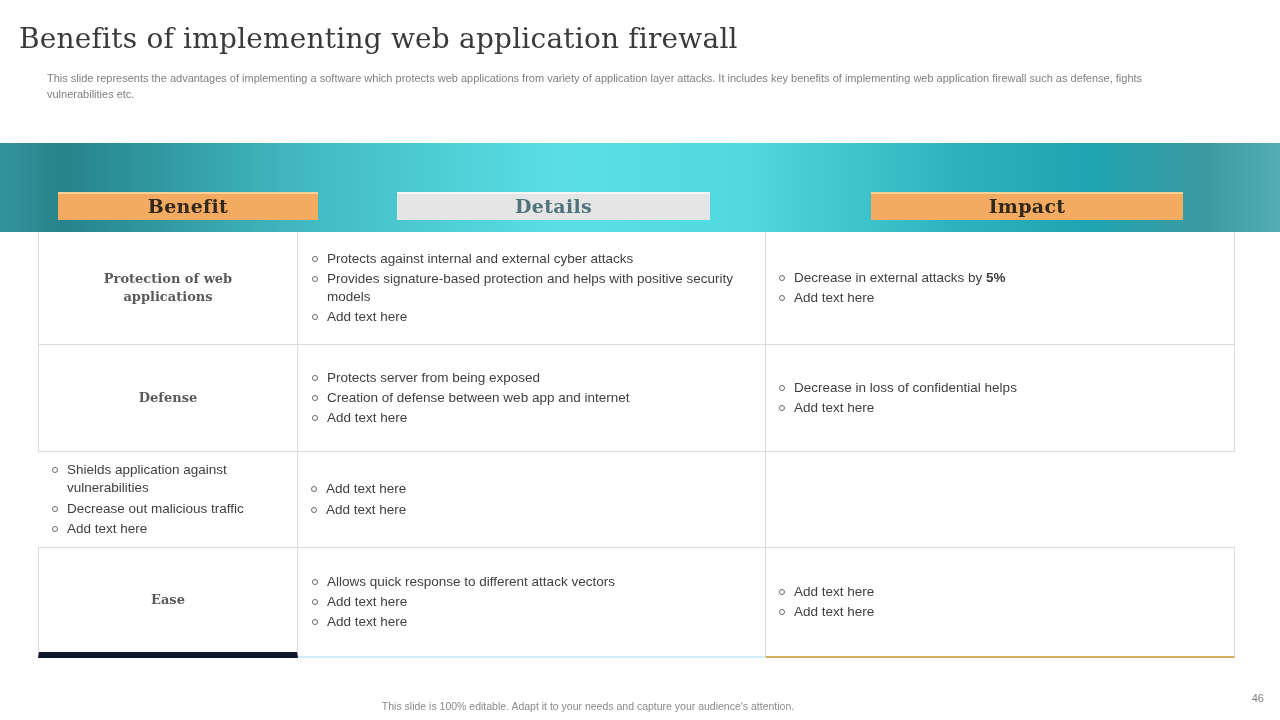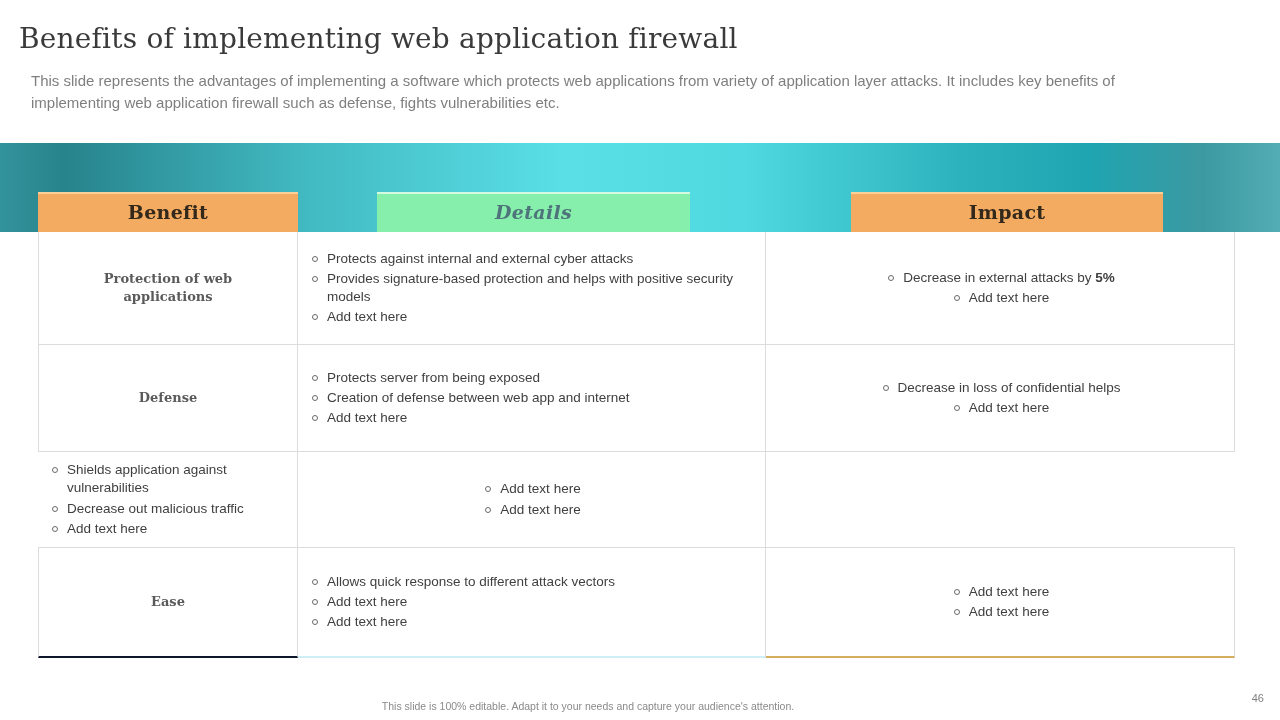--- a/index.html
+++ b/index.html
@@ -17,57 +17,57 @@
     left: 19px; top: 22px;
     width: 1200px;
     font-family: "DejaVu Serif", serif;
     font-size: 28px;
     font-weight: 500;
     color: #3a3a3a;
     letter-spacing: 0.2px;
   }
   .subtitle {
     position: absolute;
-    left: 31px; top: 70px;
+    left: 47px; top: 70px;
     width: 1122px;
-    font-size: 15px;
+    font-size: 11px;
     line-height: 1.48;
     color: #7f7f7f;
   }
 
   
   .band {
     position: absolute;
     left: 0; top: 143px;
     width: 1280px; height: 89px;
     background: linear-gradient(90deg,
       #33939c 0%, #27838c 5%, #42bac2 24%, #5adfe6 44%,
       #50d9e0 58%, #2cb2bc 75%, #1ea5b1 85%, #3d99a1 94%, #52aeb4 100%);
   }
 
   
   .hdr-chip {
     position: absolute;
-    top: 192px; height: 40px;
+    top: 192px; height: 28px;
     display: flex; align-items: center; justify-content: center;
     font-family: "DejaVu Serif", serif;
     font-weight: bold;
     font-size: 19px;
     letter-spacing: 0.3px;
+    margin-left: 20px;
   }
   .hdr-orange {
     background: #f3aa61;
     color: #33291b;
     box-shadow: inset 0 2px 0 rgba(255, 238, 200, 0.55);
   }
   .hdr-cyan {
-    background: #86efac;
+    background: #e5e5e5;
     color: #4e737a;
     box-shadow: inset 0 2px 0 rgba(255, 255, 255, 0.65);
-    font-style: italic;
   }
   #hdr-benefit { left: 38px;  width: 260px; }
   #hdr-details { left: 377px; width: 313px; }
   #hdr-impact  { left: 851px; width: 312px; }
 
   
   .table-grid {
     position: absolute;
     left: 38px; top: 232px;
     width: 1197px;
@@ -83,35 +83,35 @@
   .t-row:nth-child(4) { height: 110px; border-bottom: none; }
 
   .cell {
     border-right: 1px solid #dcdcdc;
     display: flex;
     flex-direction: column;
     justify-content: center;
   }
   .cell-benefit { border-left: 1px solid #dcdcdc; align-items: center; }
 
-  .t-row:nth-child(4) .cell-benefit { border-bottom: 2px solid #0f172a; }
+  .t-row:nth-child(4) .cell-benefit { border-bottom: 6px solid #0f172a; }
   .t-row:nth-child(4) .cell-details { border-bottom: 2px solid #cfeef5; }
   .t-row:nth-child(4) .cell-impact  { border-bottom: 2px solid #d5ad5f; }
 
   .benefit-text {
     font-family: "DejaVu Serif", serif;
     font-weight: bold;
     font-size: 13px;
     color: #5a5a5a;
     text-align: center;
     line-height: 1.4;
     padding: 0 52px;
   }
   .cell-details { padding-left: 14px; padding-right: 3px; }
-  .cell-impact  { padding-left: 13px; padding-right: 10px; align-items: center; }
+  .cell-impact  { padding-left: 13px; padding-right: 10px; }
 
   .bullet-item {
     display: flex;
     align-items: flex-start;
     margin: 1px 0;
   }
   .bullet-marker {
     flex: 0 0 auto;
     width: 6px; height: 6px;
     border: 1px solid #6a6a6a;

